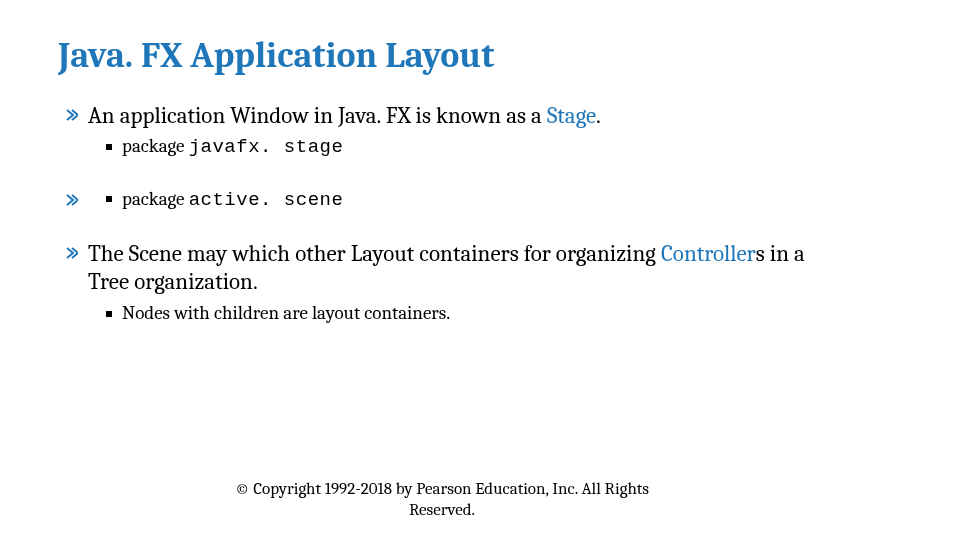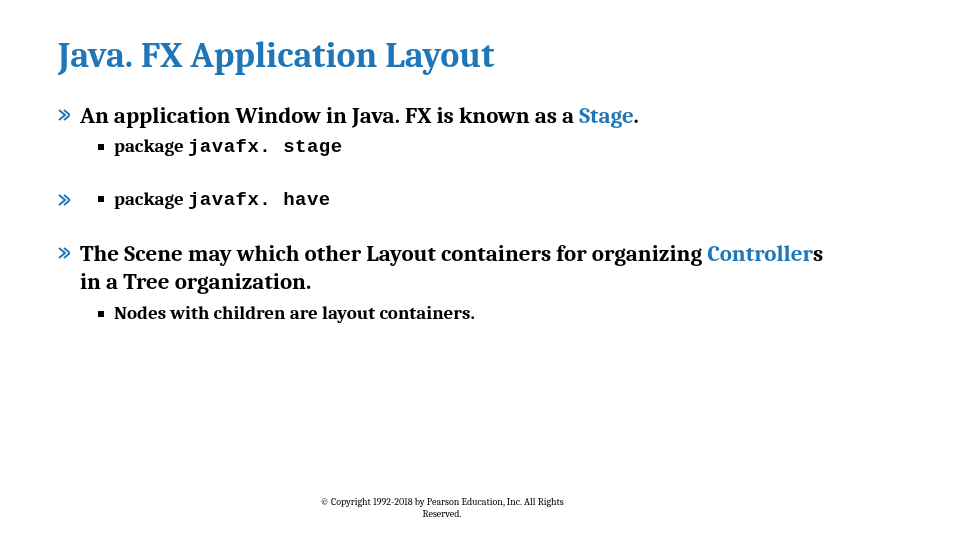--- a/index.html
+++ b/index.html
@@ -22,22 +22,21 @@
   .title {
     font-size: 36px;
     font-weight: 700;
     color: #1f77b9;
     margin: 0 0 26px 0;
     line-height: 1.1;
   }
   ul.lvl1 {
     list-style: none;
     padding: 0;
-    margin: 0;
-    font-weight: bold;
+    margin: 8px;
   }
   ul.lvl1 > li {
     position: relative;
     padding-left: 22px;
     font-size: 23px;
     line-height: 1.25;
     margin-bottom: 6px;
   }
   ul.lvl1 > li::before {
     content: "";
@@ -92,21 +91,21 @@
     background: #000;
   }
   .hl { color: #1f77b9; }
   .code { font-family: 'Courier New', Courier, monospace; letter-spacing: 0.5px; text-align: center; }
   .footer {
     position: absolute;
     bottom: 20px;
     left: 0;
     width: 100%;
     text-align: center;
-    font-size: 10px;
+    font-size: 17px;
     line-height: 1.2;
     color: #000;
     font-family: Cambria, Georgia, serif;
   }
 </style>
 </head>
 <body>
 
 <div class="slide">
   <h1 class="title">Java. FX Application Layout</h1>
@@ -130,21 +129,21 @@
     </li>
 
     <li>
       <span class="arrow">
         <svg width="12" height="12" viewBox="0 0 12 12">
             <path d="M1 1 L7 6 L1 11 M6 1 L12 6 L6 11" stroke="#1f77b9" stroke-width="2" fill="none"></path>
           </svg>
       </span>
       <ul class="lvl2">
         <li>
-          <span>package </span><span class="code">javafx. have</span>
+          <span>package </span><span class="code">active. scene</span>
         </li>
       </ul>
     </li>
 
     <li>
       <span class="arrow">
         <svg width="12" height="12" viewBox="0 0 12 12">
             <path d="M1 1 L7 6 L1 11 M6 1 L12 6 L6 11" stroke="#1f77b9" stroke-width="2" fill="none"></path>
           </svg>
       </span>

